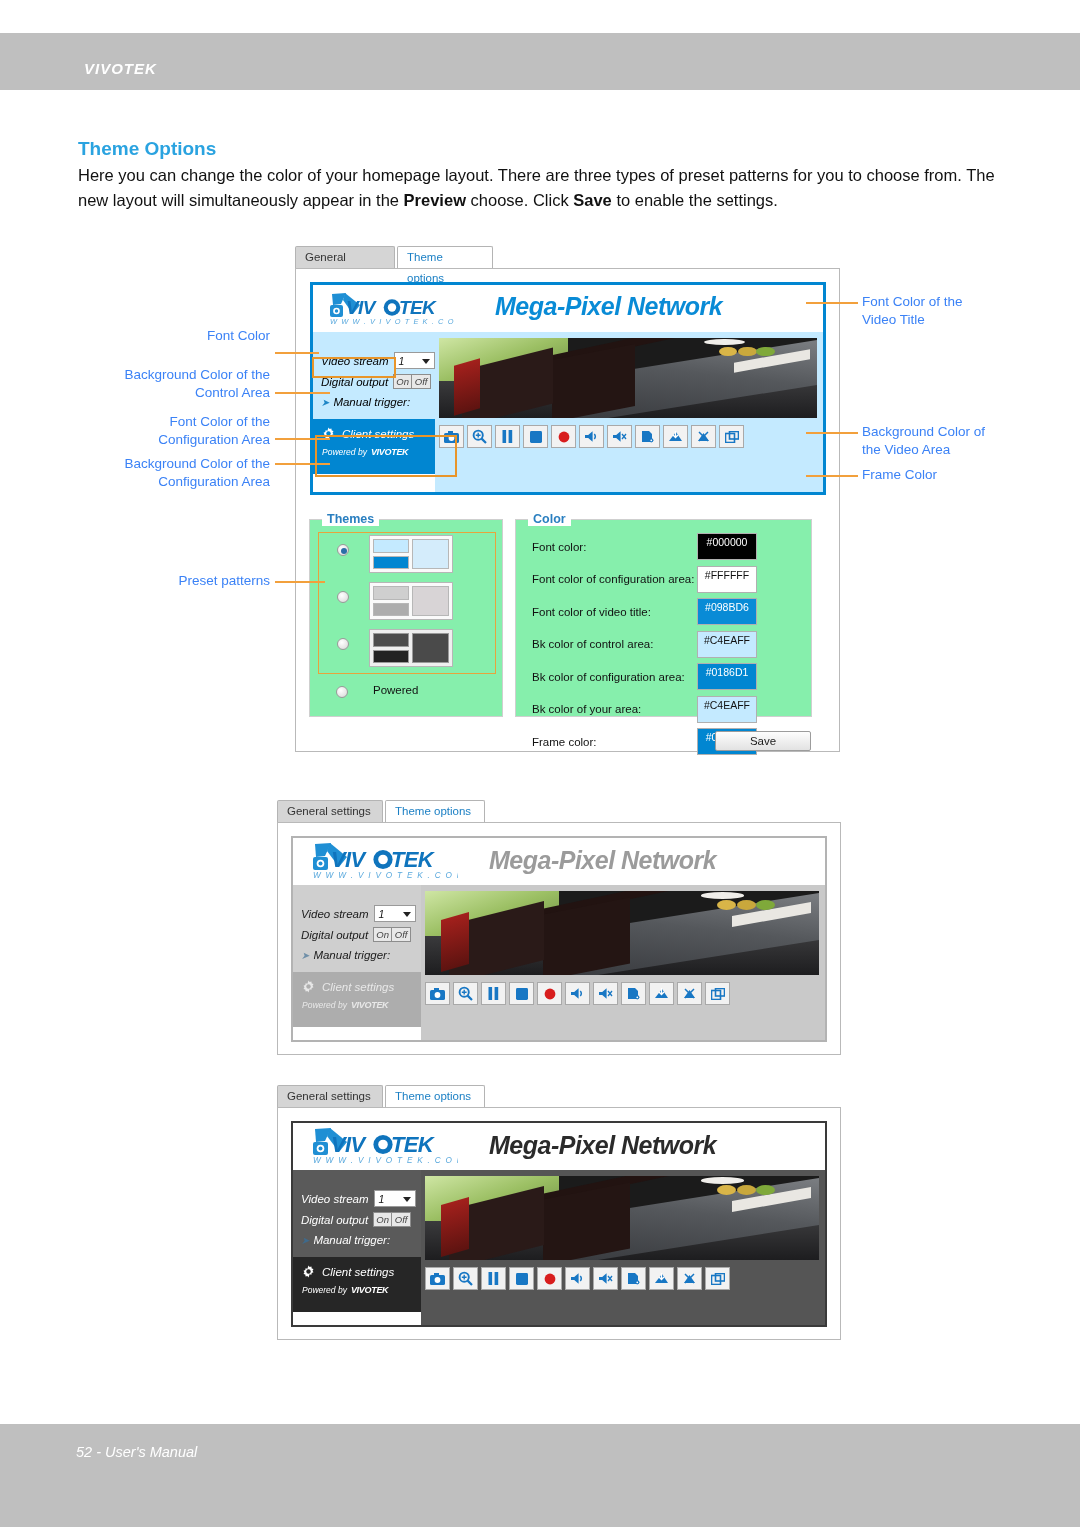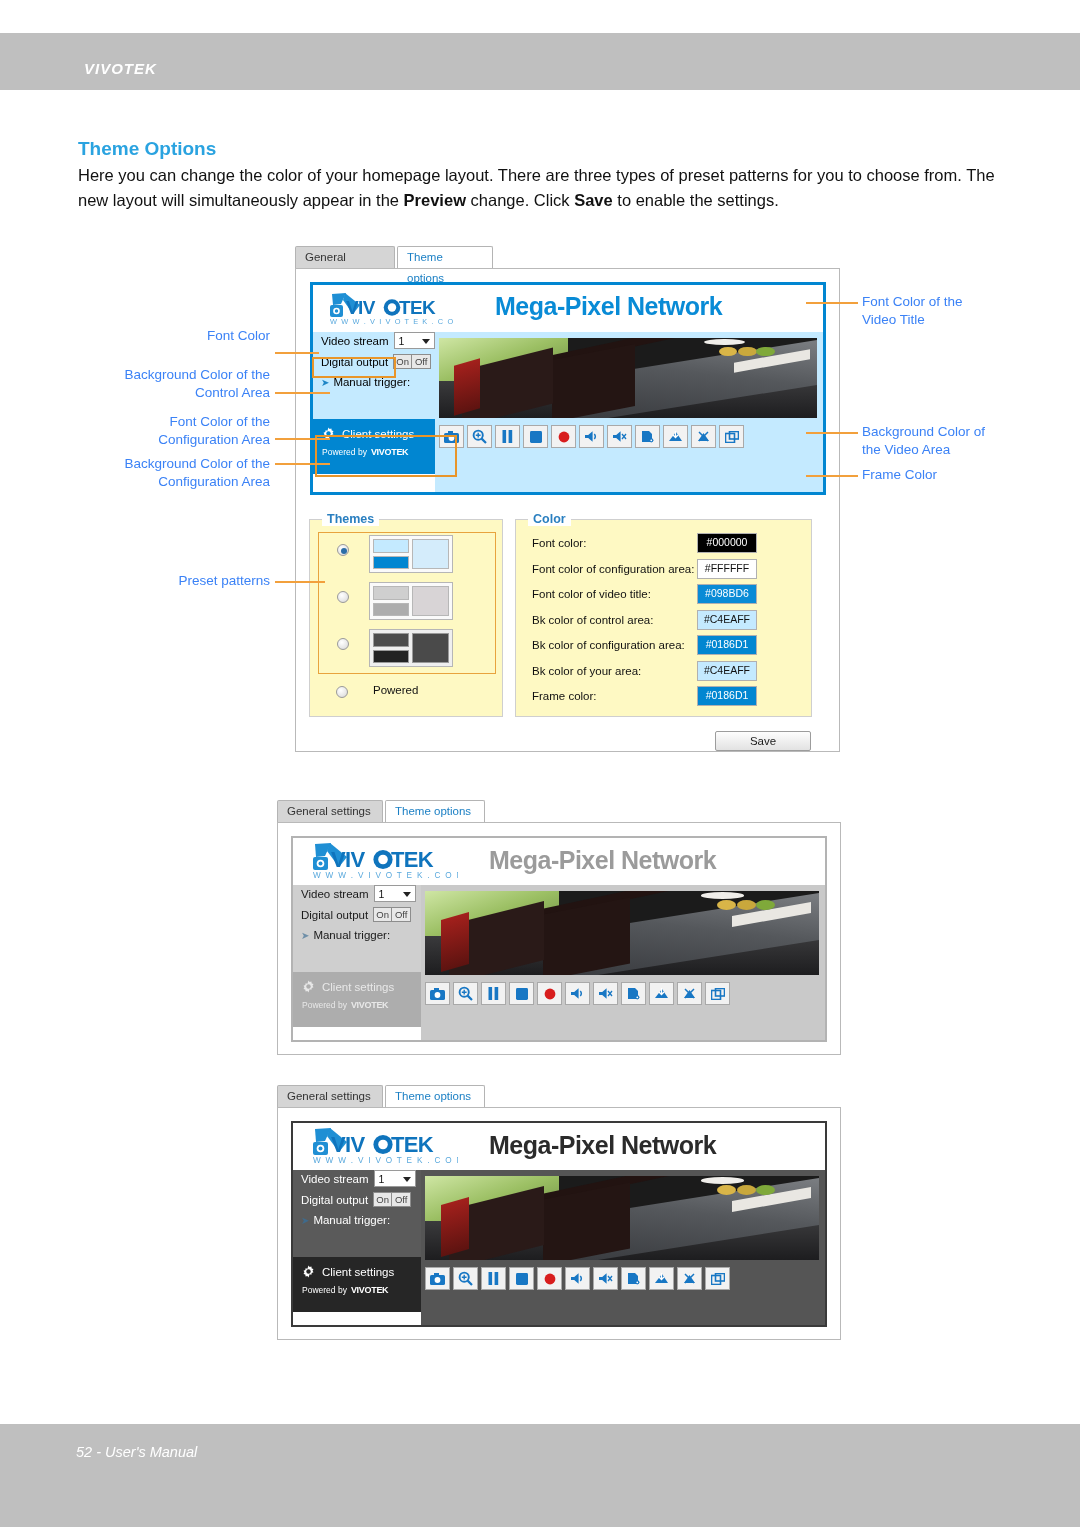--- a/index.html
+++ b/index.html
@@ -55,30 +55,30 @@
     border-bottom:none; border-radius:2px 2px 0 0;
   }
   .tab.inactive{ background:#d5d5d5; color:#333; }
   .tab.active{ background:#ffffff; color:#1a7fc4; z-index:3; }
   .shot-body{
     position:relative; background:#ffffff;
     border:1px solid #b9b9b9; border-top:1px solid #b9b9b9;
   }
 
   
-  .cam{ position:absolute; display:flex; flex-direction:column; }
+  .cam{ position:absolute; display:flex; flex-direction:column;font-style:italic; }
   .cam-head{ position:relative; height:47px; background:#ffffff; }
   .logo{ position:absolute; left:13px; top:6px; width:132px; height:36px; }
   .vtitle{
     position:absolute; left:182px; top:7px;
     font-size:25px; font-weight:bold; letter-spacing:-0.5px;
   }
   .cam-main{ position:relative; flex:1; display:flex; }
   .cam-left{ width:122px; position:relative; }
-  .cfg-top{ position:relative; height:87px; padding:0 0 0 8px; }
+  .cfg-top{ position:relative; height:87px; padding:20px 0 0 8px; }
   .cfg-bot{ position:relative; height:55px; padding:8px 0 0 9px; }
   .row{ display:flex; align-items:center; margin-bottom:5px; font-size:11.5px; }
   .row .lbl{ white-space:nowrap; }
   .sel{
     margin-left:5px; width:42px; height:17px; background:#fff;
     border:1px solid #9a9a9a; font-size:10.5px; color:#111;
     display:flex; align-items:center; padding-left:4px; position:relative;
   }
   .sel .caret{
     position:absolute; right:4px; top:6px;
@@ -106,21 +106,21 @@
   }
   .ctrlbar{ margin-top:7px; display:flex; gap:3px; }
   .cbtn{
     width:25px; height:23px; background:#f2f2f2;
     border:1px solid #a9a9a9; position:relative;
     display:flex; align-items:center; justify-content:center;
   }
   .cbtn svg{ display:block; }
 
   
-  .fs{ position:absolute; border:1px solid #cfcfcf; background:#fef9c3; }
+  .fs{ position:absolute; border:1px solid #cfcfcf; background:#86efac; }
   .fs-lg{
     position:absolute; top:-8px; left:12px; background:#fff;
     padding:0 5px; font-size:12.5px; color:#2a7fc0; font-weight:bold;
   }
   .preset-box{ position:absolute; border:1px solid #e8a33d; }
   .radio{
     width:12px; height:12px; border-radius:50%; border:1px solid #9a9a9a;
     background:radial-gradient(circle at 38% 34%, #fff 0%, #e6e6e6 62%, #cfcfcf 100%);
     display:inline-block; position:relative;
   }
@@ -133,21 +133,21 @@
     display:flex; gap:3px; width:84px; height:38px;
   }
   .st-l{ width:36px; display:flex; flex-direction:column; gap:3px; }
   .st-l div:first-child{ flex:1.15; }
   .st-l div:last-child{ flex:1; }
   .st-r{ flex:1; }
 
   .crow{ display:flex; align-items:center; font-size:11.5px; margin-bottom:5.5px; }
   .crow .cl{ width:165px; color:#111; }
   .cval{
-    width:60px; height:20px; line-height:16px; text-align:center;
+    width:60px; height:27px; line-height:16px; text-align:center;
     font-size:10.5px; border:1px solid #b0b0b0;
   }
   .savebtn{
     position:absolute; width:96px; height:20px; line-height:19px;
     text-align:center; font-size:11.5px; color:#1a1a1a;
     background:linear-gradient(#fdfdfd,#e2e2e2);
     border:1px solid #9c9c9c; border-radius:2px;
   }
 
   
@@ -184,21 +184,21 @@
 </style>
 </head>
 <body>
 
 <div id="top-band"></div>
 <div id="top-band-rule"></div>
 <div id="brand">VIVOTEK</div>
 
 <div id="page-title">Theme Options</div>
 <div id="intro">
-  <span>Here you can change the color of your homepage layout. There are three types of preset patterns for you to choose from. The new layout will simultaneously appear in the </span><b>Preview</b><span> change. Click </span><b>Save</b><span> to enable the settings.</span>
+  <span>Here you can change the color of your homepage layout. There are three types of preset patterns for you to choose from. The new layout will simultaneously appear in the </span><b>Preview</b><span> choose. Click </span><b>Save</b><span> to enable the settings.</span>
 </div>
 
 <div class="shot" id="shot1" style="left:295px; top:246px; width:545px; height:506px;">
 
   <div class="tabs">
     <div class="tab inactive" style="left:0; width:100px;">General settings</div>
     <div class="tab active" style="left:102px; width:96px;">Theme options</div>
   </div>
 
   <div class="shot-body" style="height:484px;">

